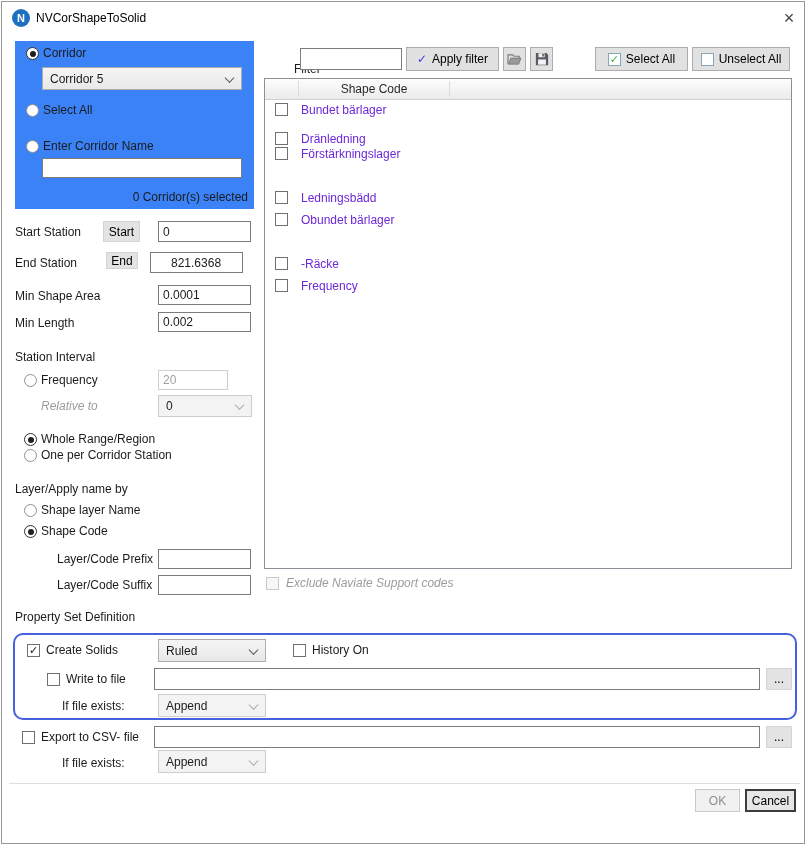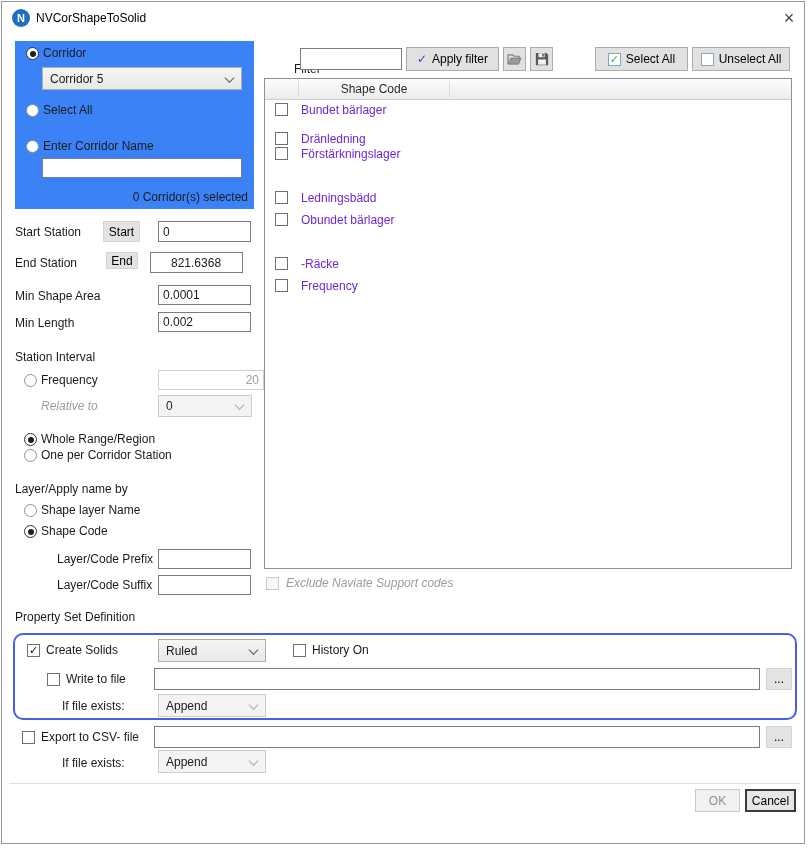--- a/index.html
+++ b/index.html
@@ -81,21 +81,21 @@
 
   <span class="lbl" style="left:13px;top:287px;">Min Shape Area</span>
   <input class="ti" style="left: 156px; top: 283px; width: 93px; height: 20px;" value="0.0001">
 
   <span class="lbl" style="left:13px;top:314px;">Min Length</span>
   <input class="ti" style="left: 156px; top: 310px; width: 93px; height: 20px;" value="0.002">
 
   <span class="lbl bold" style="left:13px;top:348px;">Station Interval</span>
   <span class="radio" style="left:22px;top:372px;"></span>
   <span class="lbl" style="left:39px;top:371px;">Frequency</span>
-  <input class="ti dis" style="left: 156px; top: 368px; width: 106px; height: 20px; text-align: right;" value="20">
+  <input class="ti dis" style="left: 156px; top: 368px; width: 70px; height: 20px;" value="20">
   <span class="lbl it muted" style="left:39px;top:397px;">Relative to</span>
   <div class="dd flat" style="left:156px;top:393px;width:94px;height:22px;">
     <span>0</span>
     <span class="chev"></span>
   </div>
   <span class="radio sel" style="left:22px;top:431px;"></span>
   <span class="lbl" style="left:39px;top:430px;">Whole Range/Region</span>
   <span class="radio" style="left:22px;top:447px;"></span>
   <span class="lbl" style="left:39px;top:446px;">One per Corridor Station</span>
 

